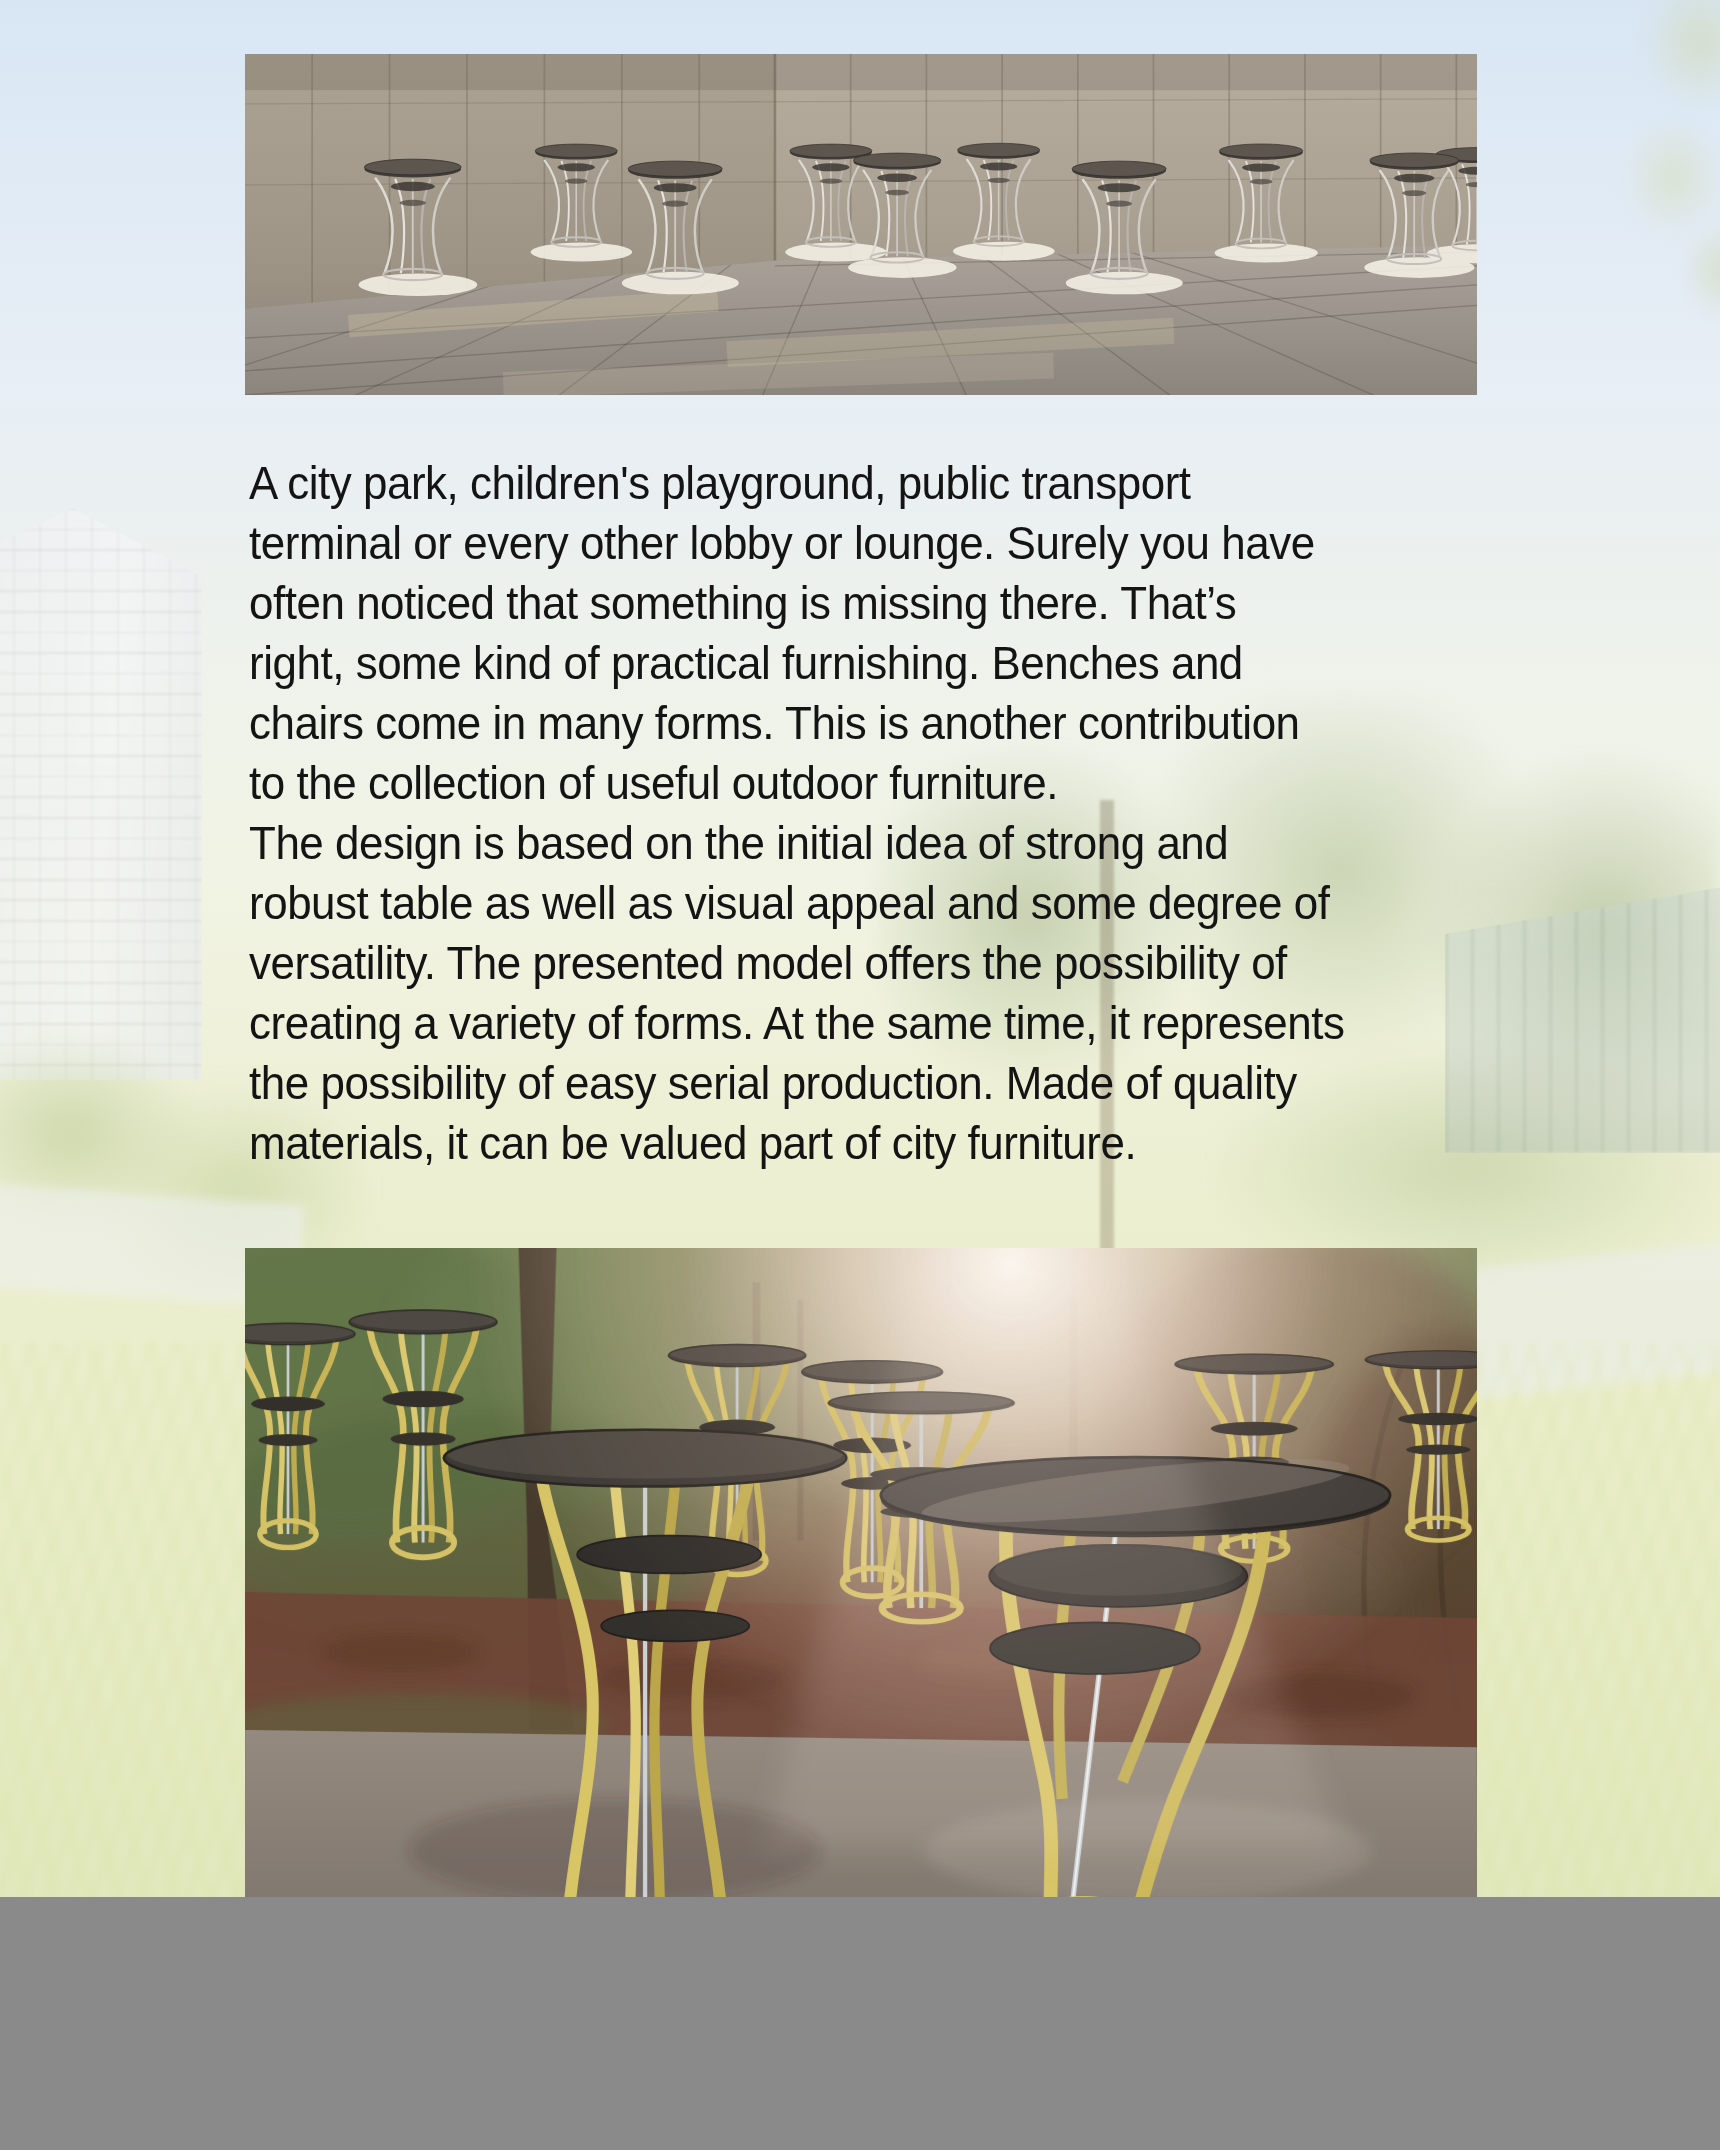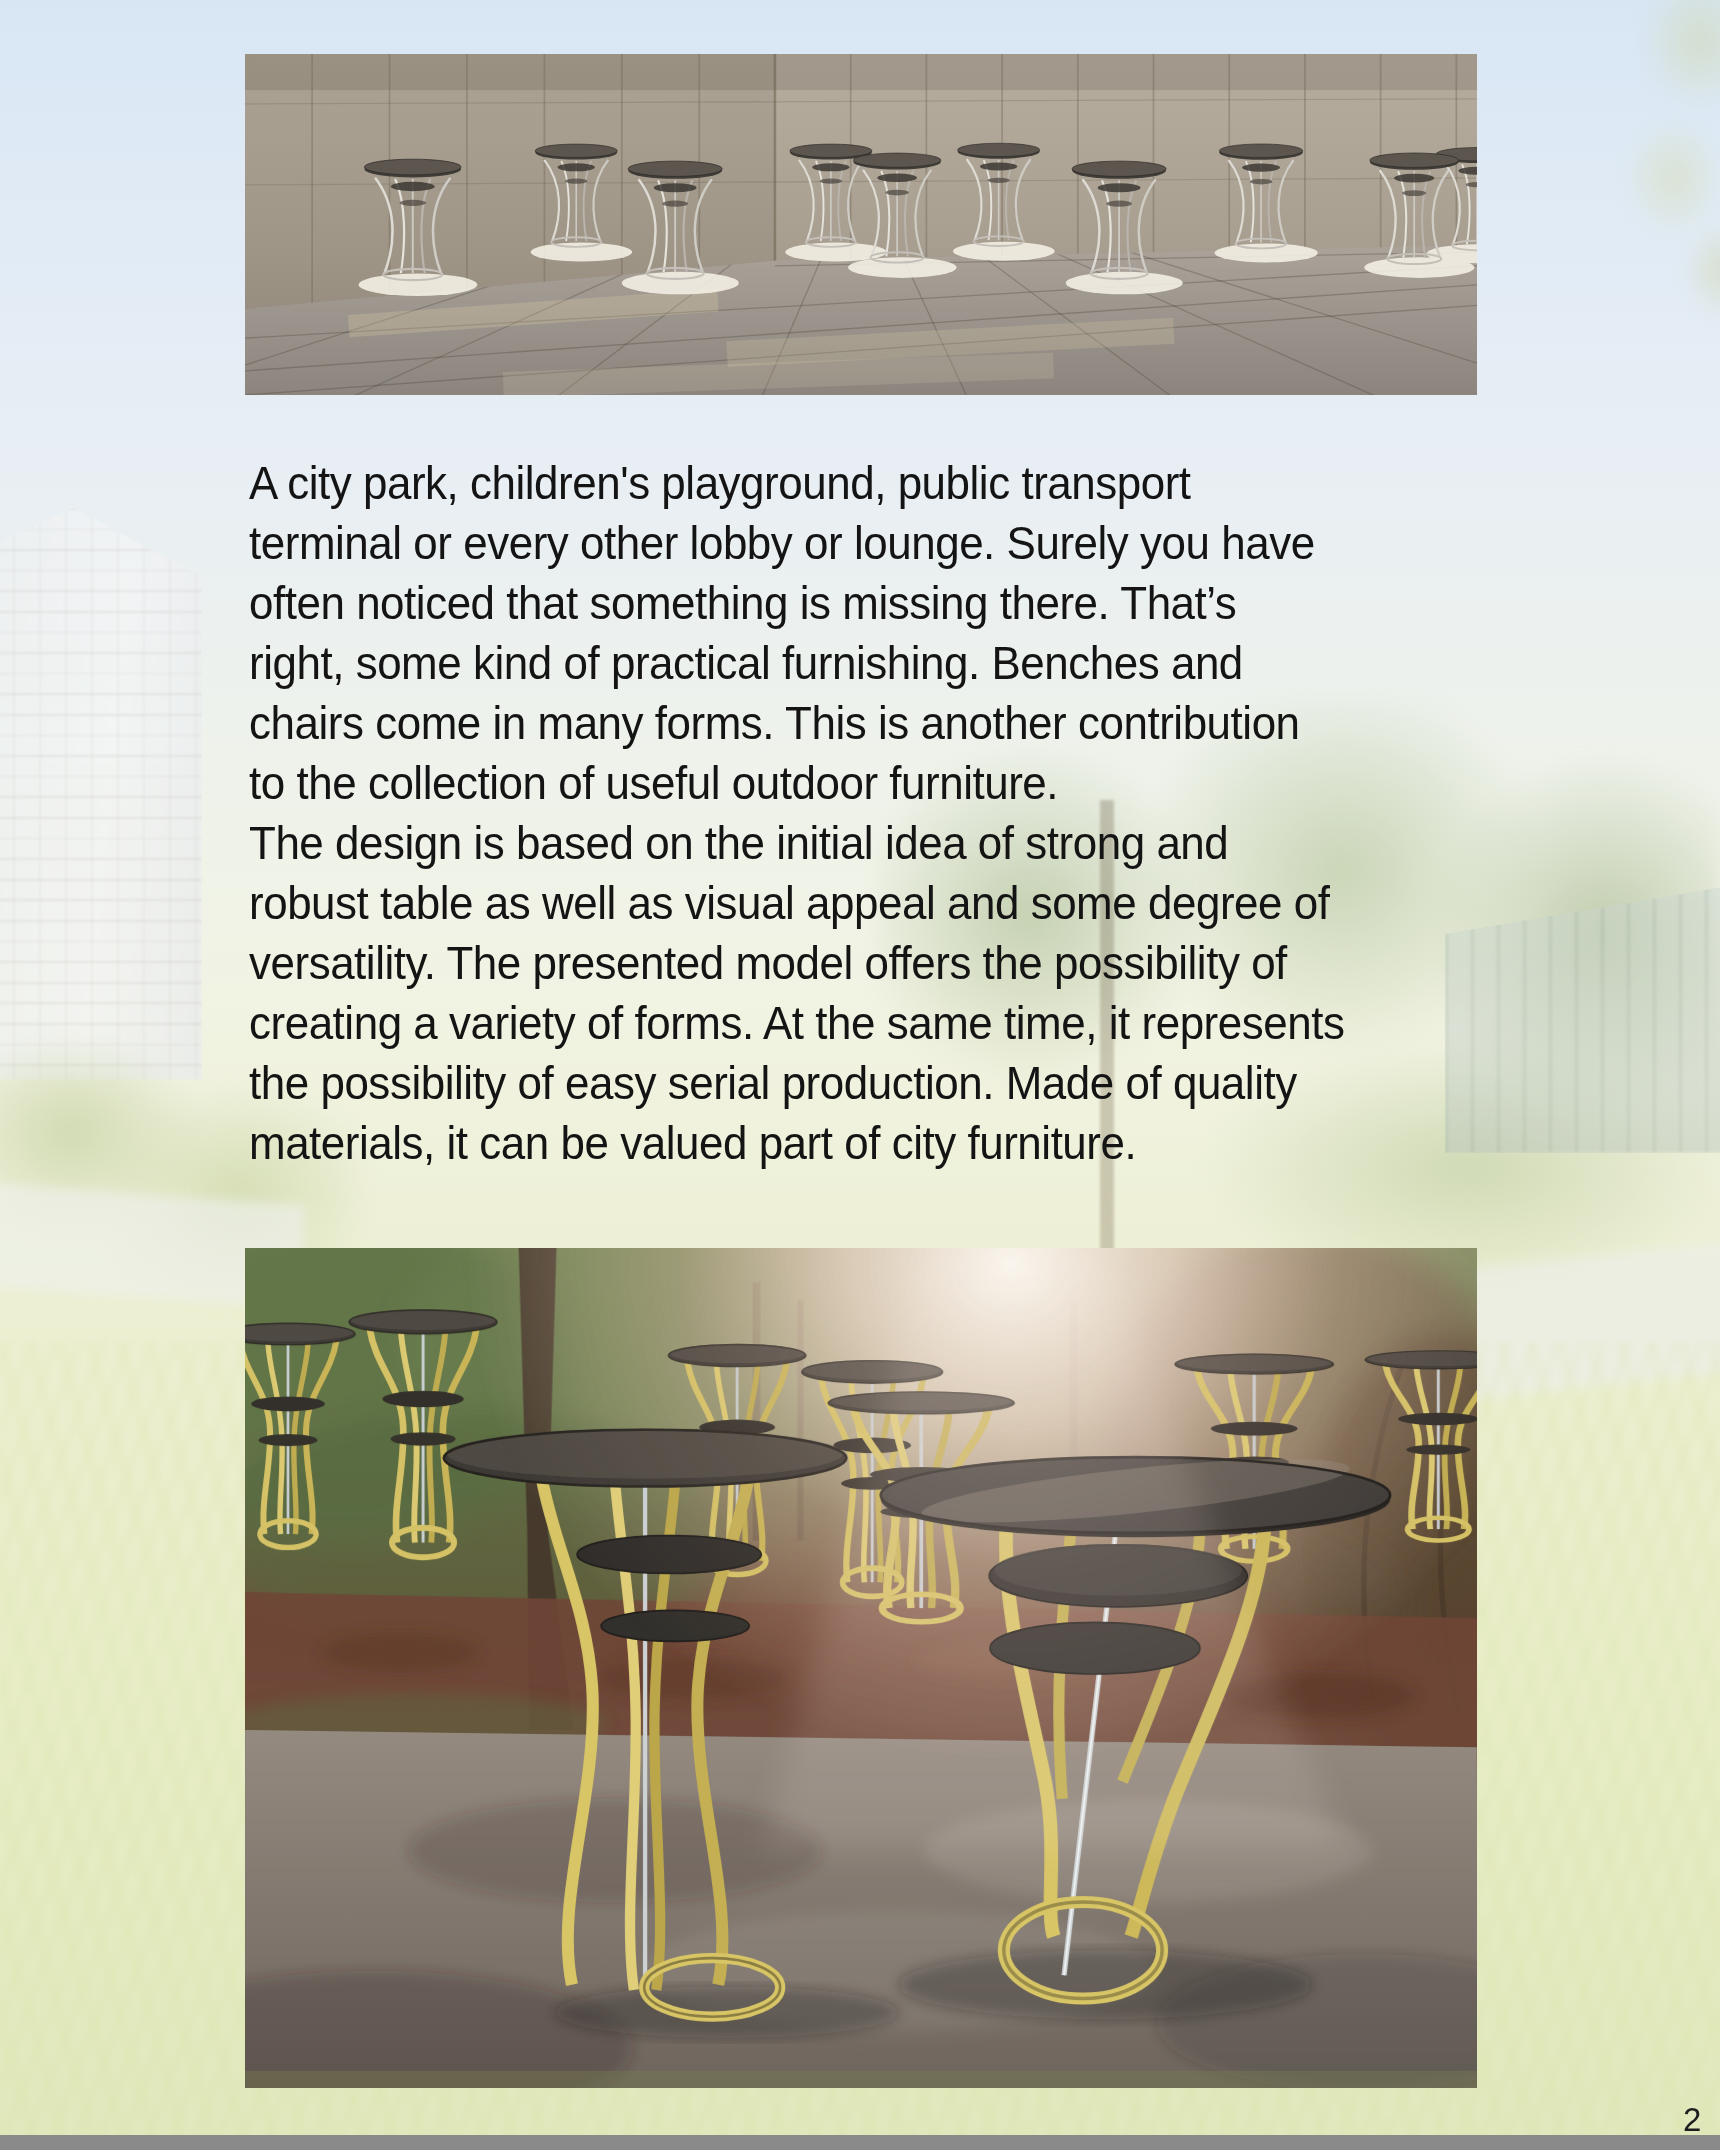--- a/index.html
+++ b/index.html
@@ -1,17 +1,17 @@
 <!DOCTYPE html>
 <html style="font-size:13.8px"><head>
 <meta charset="utf-8">
 <style>
   html,body{margin:0;padding:0;background:#8a8a8a;}
   .page{
-    position:relative;width:1721px;height:2135px;margin:0 auto;overflow:hidden;
+    position:relative;width:1721px;height:1897px;margin:0 auto;overflow:hidden;
     font-family:"Liberation Sans",sans-serif;
     background:linear-gradient(180deg,
       #d8e6f4 0%, #dfeaf5 8%, #e7eef5 20%, #eef2ec 34%,
       #f1f3e2 48%, #ecefd1 62%, #e8edc7 78%, #e4eac0 92%, #e1e8bd 100%);
   }
   .bg{position:absolute;pointer-events:none;}
   #bgBuildingL{
     left:-13px;top:508px;width:215px;height:572px;opacity:.72;filter:blur(1.3px);
     background-image:
       repeating-linear-gradient(180deg, rgba(185,182,178,.32) 0 1.7px, transparent 1.7px 20.6px),

